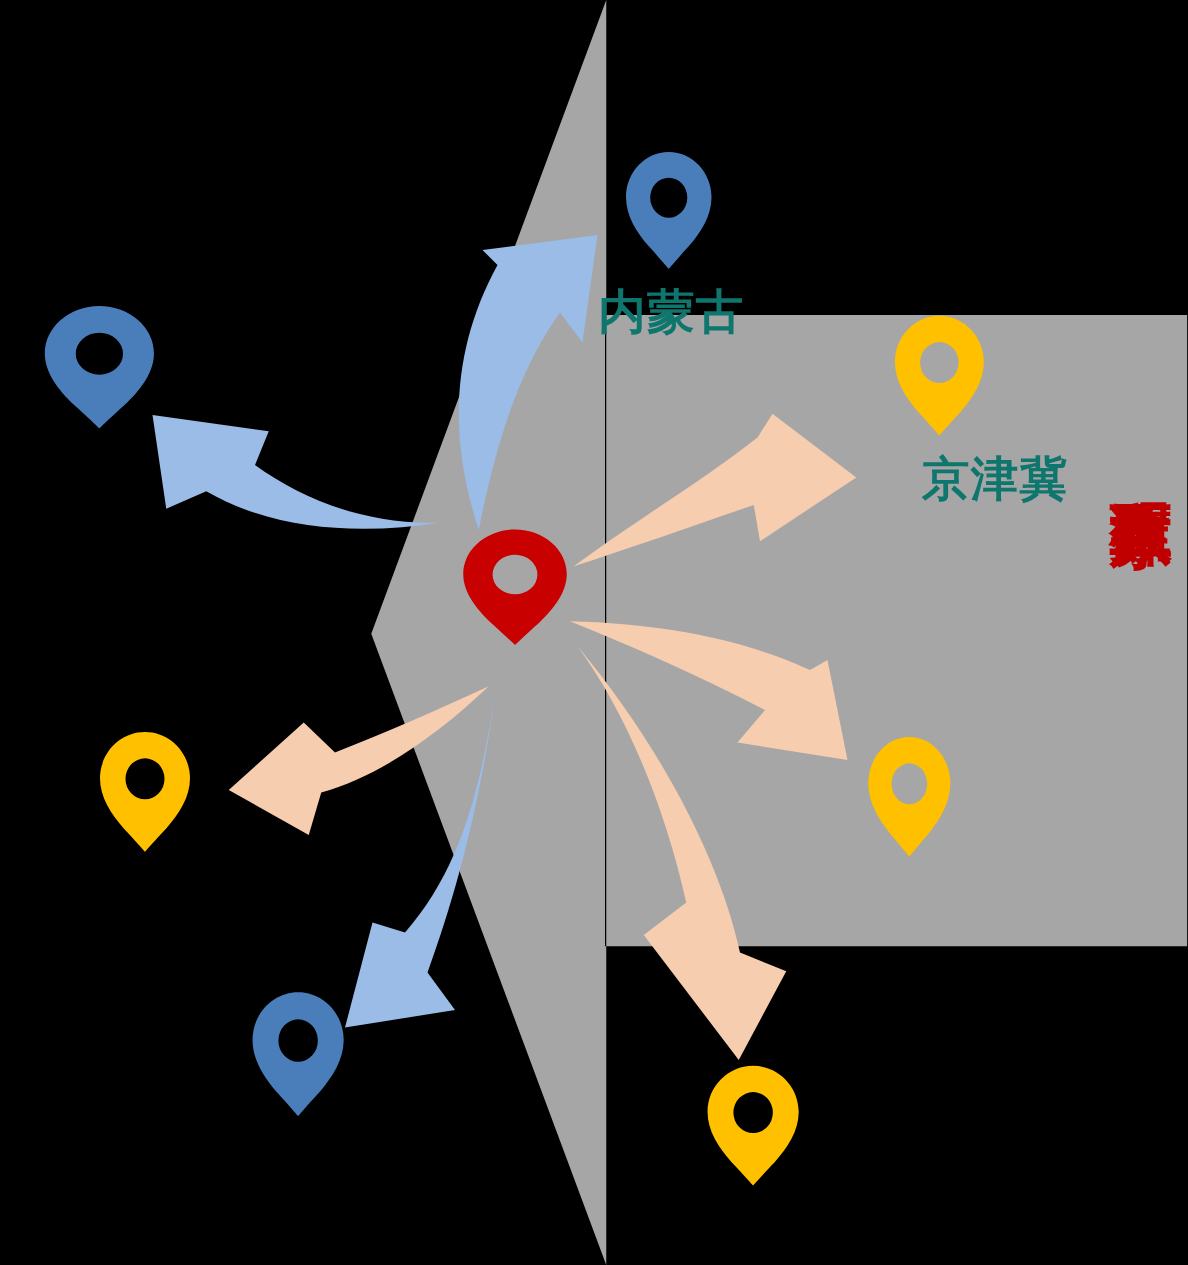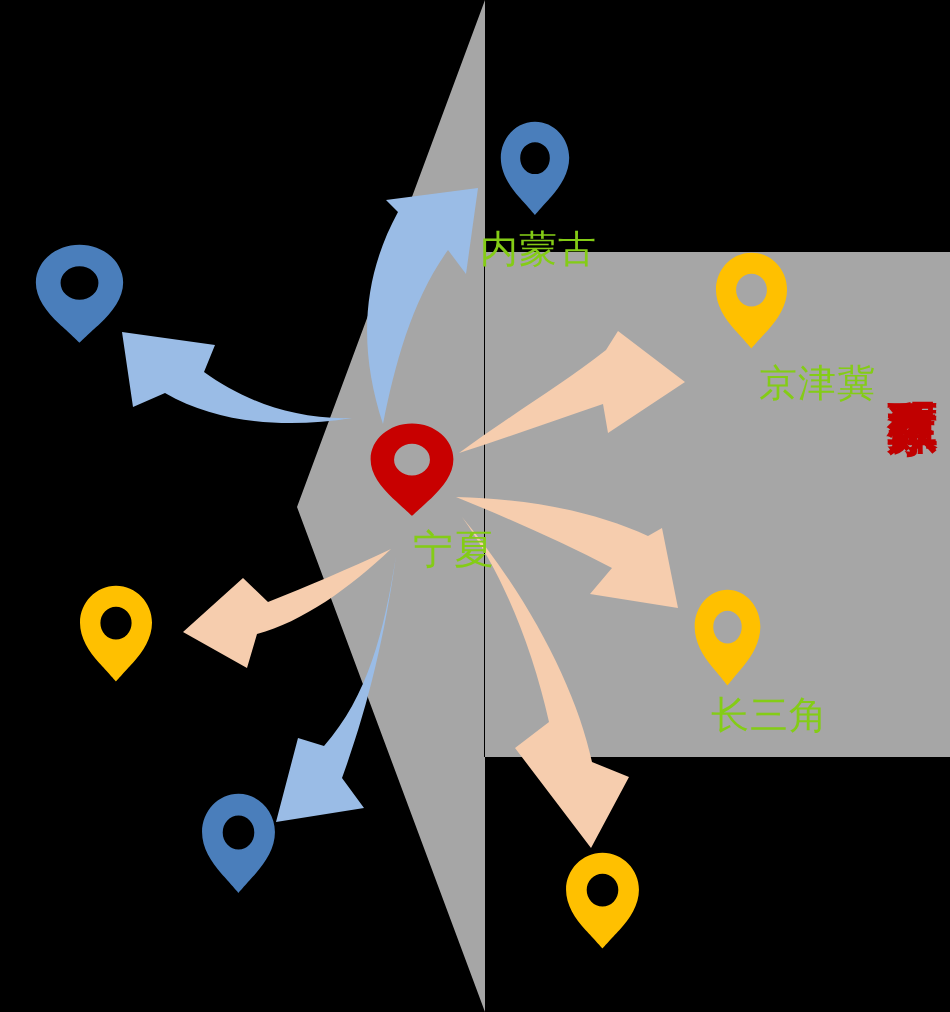--- a/index.html
+++ b/index.html
@@ -10,24 +10,24 @@
     font-family: "Liberation Sans", "DejaVu Sans", sans-serif;
   }
   #stage {
     position: relative;
     width: 950px; height: 1012px;
     background: #000000;
   }
   #diagram-svg { position: absolute; left: 0; top: 0; }
   .pin-label {
     position: absolute;
-    color: #84cc16;
+    color: #0f766e;
     font-size: 38px;
-    font-weight: 400;
-    text-align: right;
+    font-weight: 700;
+    text-align: center;
     white-space: nowrap;
     letter-spacing: 1px;
   }
   .label-neimenggu { left: 477px; top: 224px; width: 120px; }
   .label-ningxia   { left: 335px; top: 522px; width: 160px; font-size: 40px; }
   .label-jingjinji { left: 716px; top: 358px; width: 160px; }
   .label-changsanjiao { left: 668px; top: 690px; width: 160px; }
   .vertical-title {
     position: absolute;
     left: 884px; top: 364px;
@@ -71,19 +71,17 @@
 
     <use href="#pin-shape" transform="translate(712,251) scale(0.79,0.84)" fill="#FFC000"></use>
     <use href="#pin-shape" transform="translate(691,588) scale(0.73,0.84)" fill="#FFC000"></use>
     <use href="#pin-shape" transform="translate(562,851) scale(0.81,0.84)" fill="#FFC000"></use>
     <use href="#pin-shape" transform="translate(76,584) scale(0.80,0.84)" fill="#FFC000"></use>
 
     <use href="#pin-shape" transform="translate(366,422) scale(0.92,0.81)" fill="#C80000"></use>
   </svg>
 
   <div class="pin-label label-neimenggu">内蒙古</div>
-  <div class="pin-label label-ningxia">宁夏</div>
   <div class="pin-label label-jingjinji">京津冀</div>
-  <div class="pin-label label-changsanjiao">长三角</div>
 
   <div class="vertical-title">东数西算工程</div>
 
 </div>
 
 </body></html>

